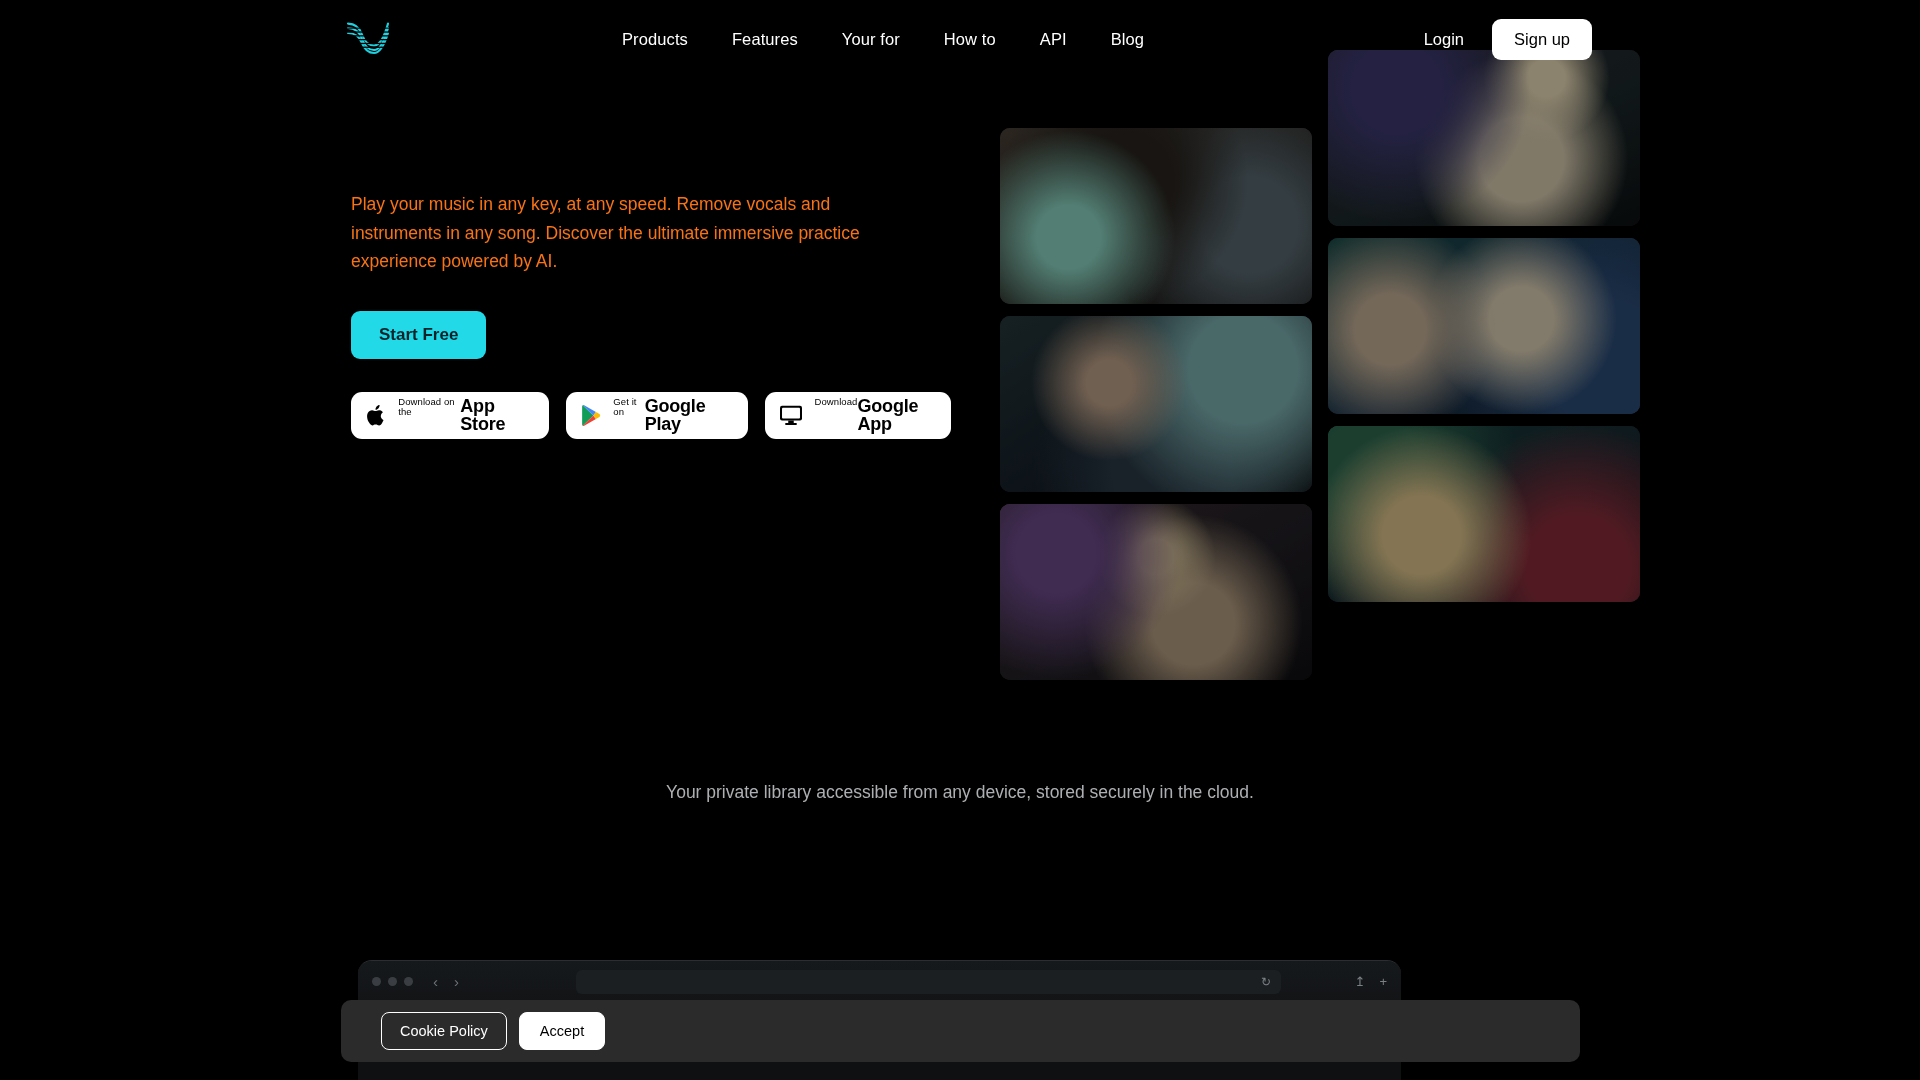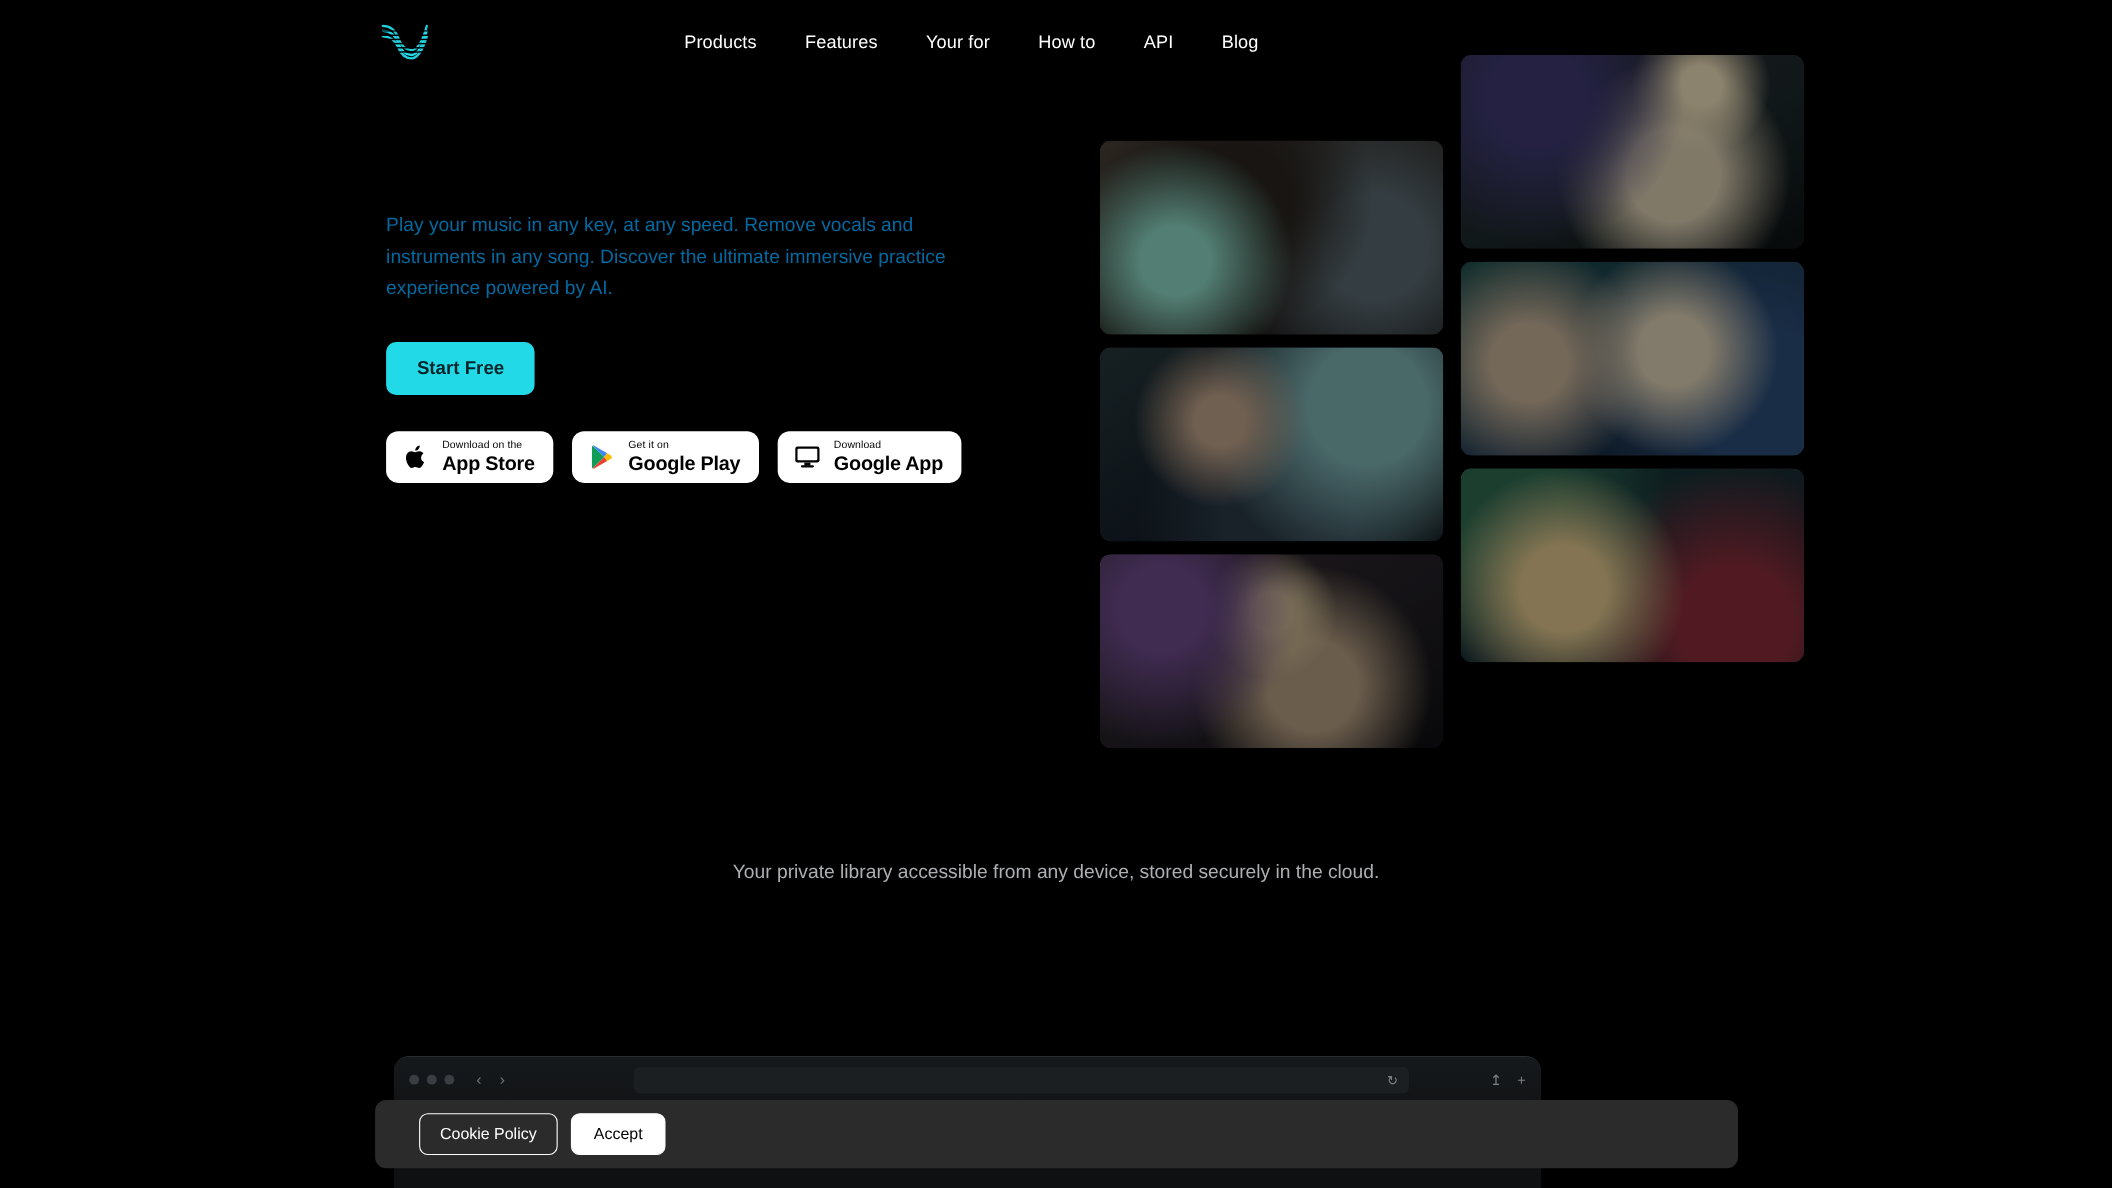--- a/index.html
+++ b/index.html
@@ -36,35 +36,35 @@
     font-family: "Liberation Sans", sans-serif; white-space:nowrap;
   }
 
   
   .hero-left { position:absolute; left: 351px; top: 190px; width: 600px; }
   .hero-title {
     font-size: 54px; font-weight: 400; line-height: 1.1; letter-spacing: -0.8px;
     color:#ffffff; margin-bottom: 26px;
   }
   .hero-sub {
-    font-size: 17.5px; line-height: 1.63; color:#0369a1; max-width: 560px; font-weight:400;
+    font-size: 17.5px; line-height: 1.63; color:#f97316; max-width: 560px; font-weight:400;
   }
   .start-free {
     margin-top: 35px; display:inline-block;
     background:#22d9e8; color:#04242a; font-size: 17px; font-weight: 700;
     border:none; border-radius: 9px; padding: 14px 28px; cursor:pointer;
     font-family: "Liberation Sans", sans-serif;
   }
   .badges { margin-top: 33px; display:flex; gap: 17px; }
   .badge {
     background:#ffffff; color:#000; border-radius: 11px;
     height: 47px; display:flex; align-items:center; gap: 11px;
     padding: 0 17px 0 14px; cursor:pointer; min-width: 0;
   }
-  .badge-txt { display:flex; flex-direction:column; justify-content:flex-end; line-height:1; }
+  .badge-txt { display:flex; flex-direction:row; justify-content:flex-end; line-height:1; }
   .badge-small { font-size: 9.5px; letter-spacing: .1px; margin-bottom: 3px; color:#000; }
   .badge-big { font-size: 18px; font-weight: 700; letter-spacing: -0.2px; color:#000; }
   .badge-icon { display:flex; align-items:center; justify-content:center; width: 26px; }
 
   
   .grid { position:absolute; left: 1000px; top: 50px; width: 640px; height: 630px; }
   .tile {
     position:absolute; border-radius: 10px; overflow:hidden;
     background: #0b0c0e;
   }
@@ -201,20 +201,24 @@
 
     <nav class="nav">
       <div class="nav-item">Products</div>
       <div class="nav-item">Features</div>
       <div class="nav-item">Your for</div>
       <div class="nav-item">How to</div>
       <div class="nav-item">API</div>
       <div class="nav-item">Blog</div>
     </nav>
 
+    <div class="auth">
+      <div class="login-link">Login</div>
+      <button class="signup-btn">Sign up</button>
+    </div>
   </div>
 
   <div class="hero-left">
     <p class="hero-sub">Play your music in any key, at any speed. Remove vocals and instruments in any song. Discover the ultimate immersive practice experience powered by AI.</p>
     <button class="start-free">Start Free</button>
 
     <div class="badges">
 
       <div class="badge">
         <span class="badge-icon">

